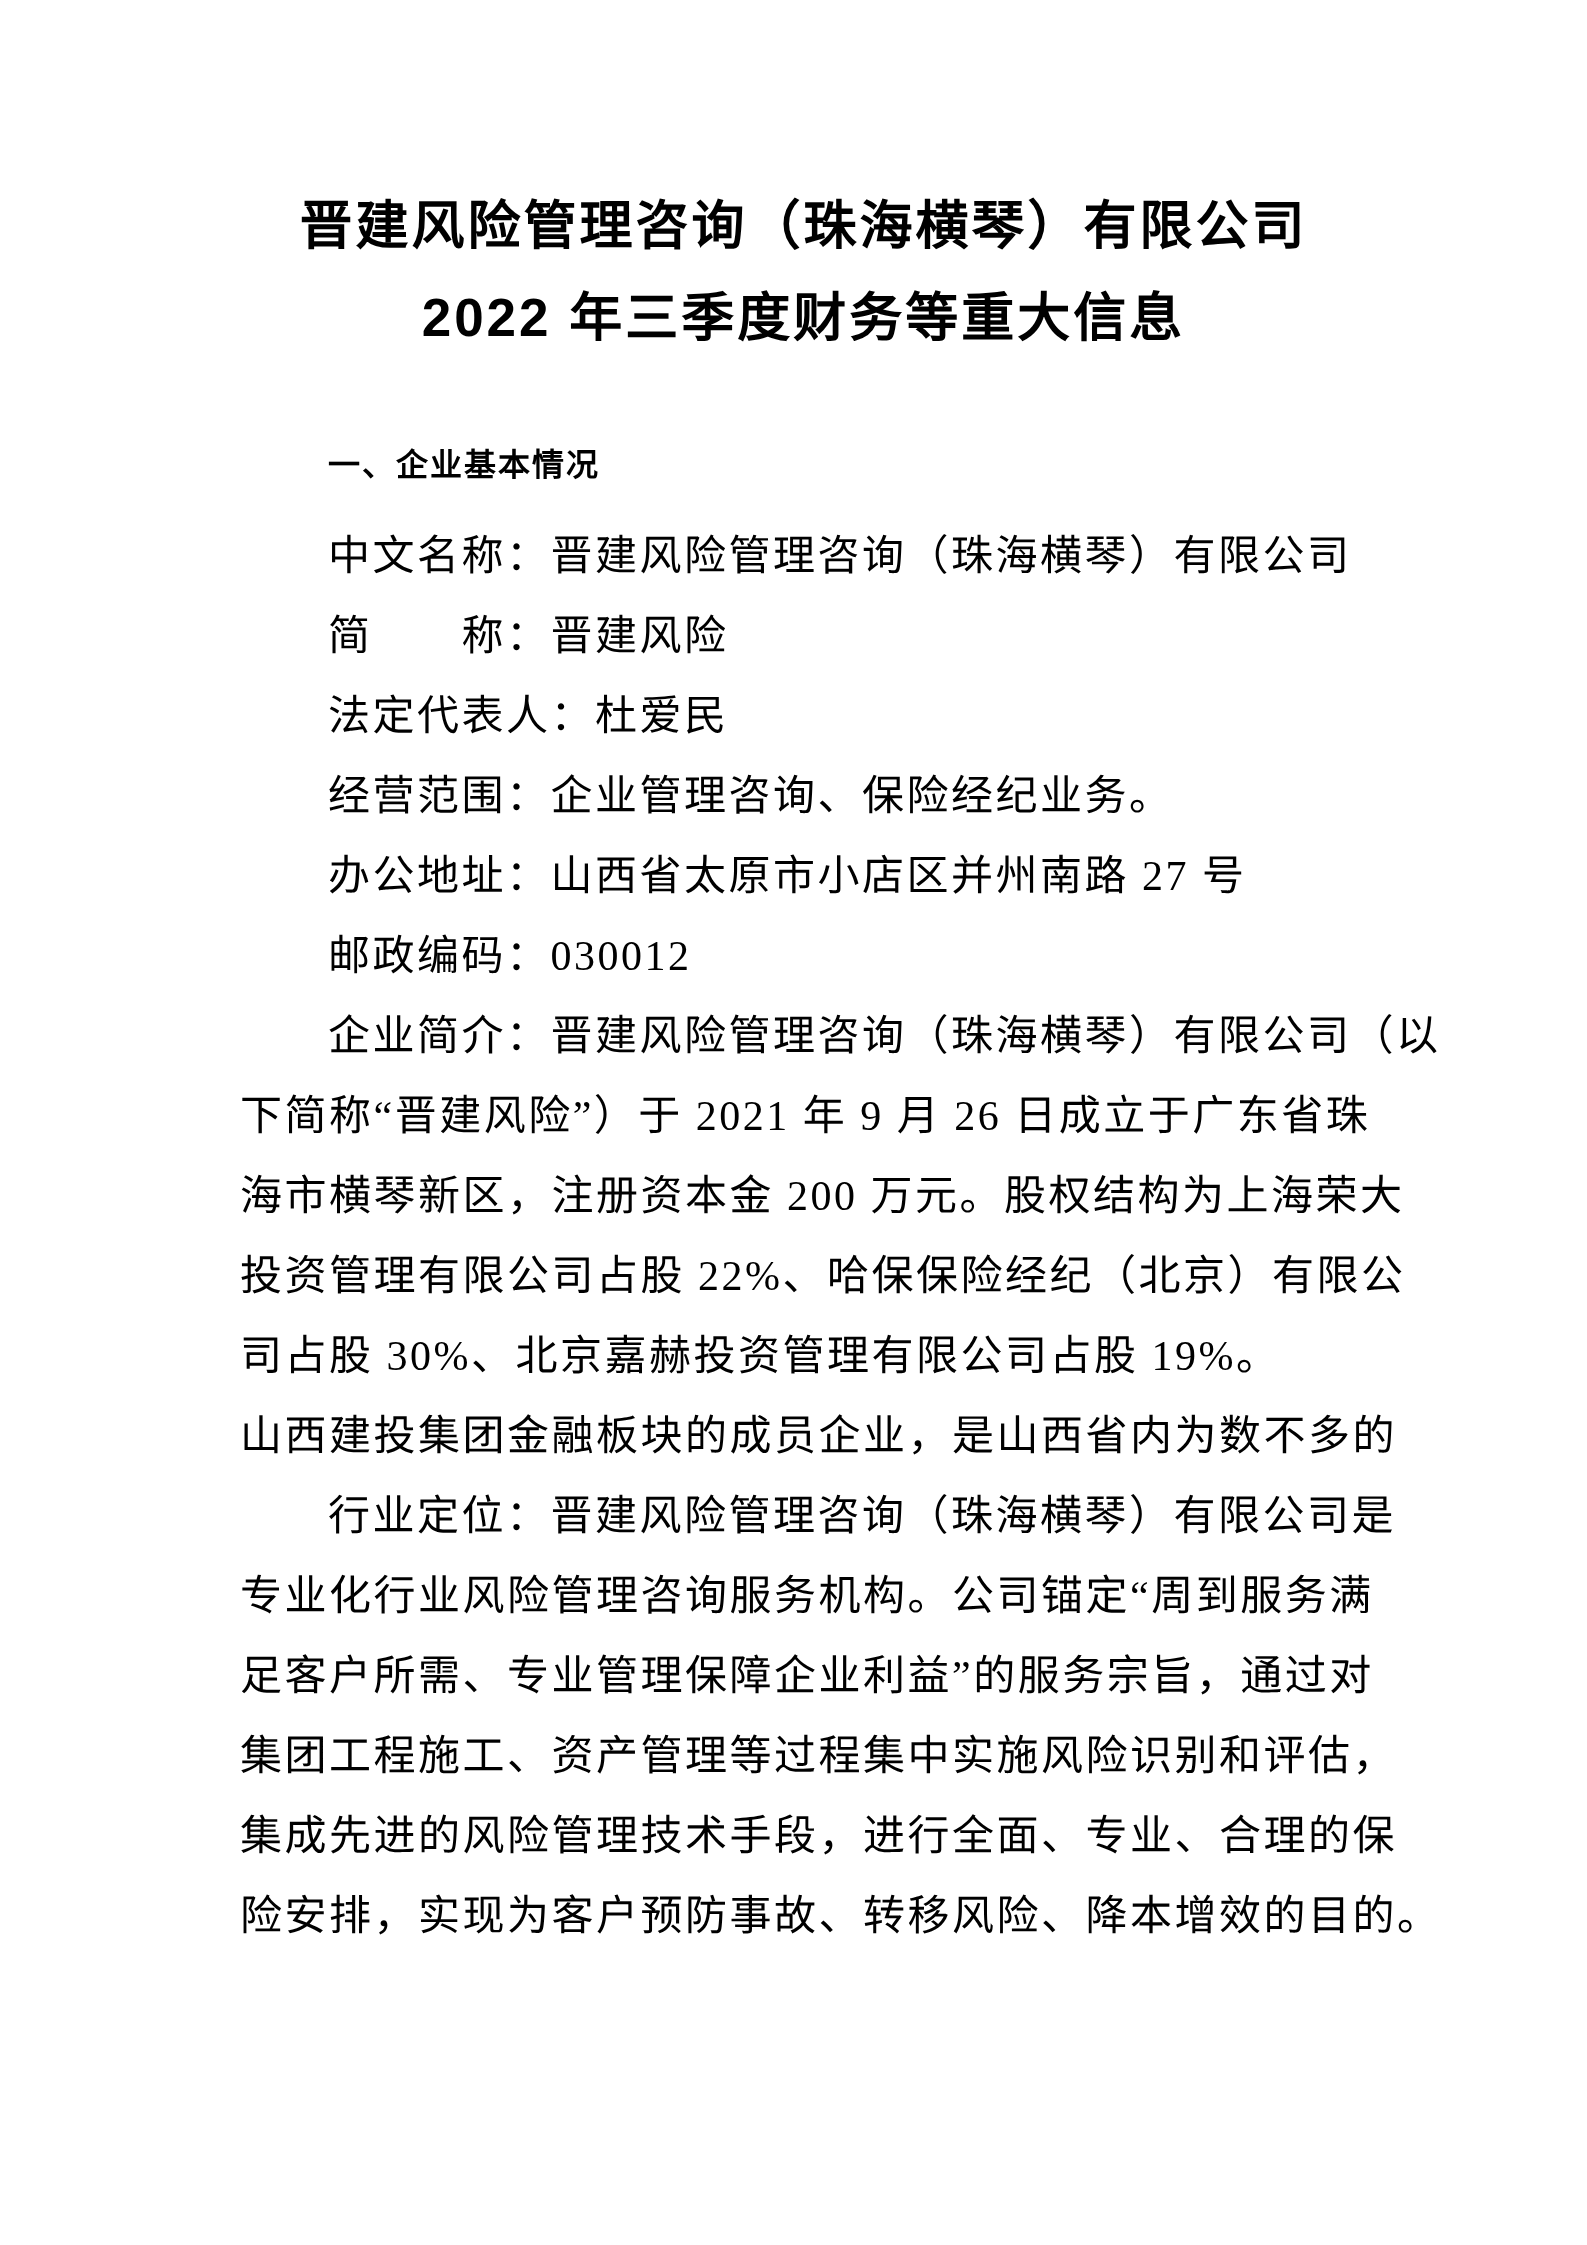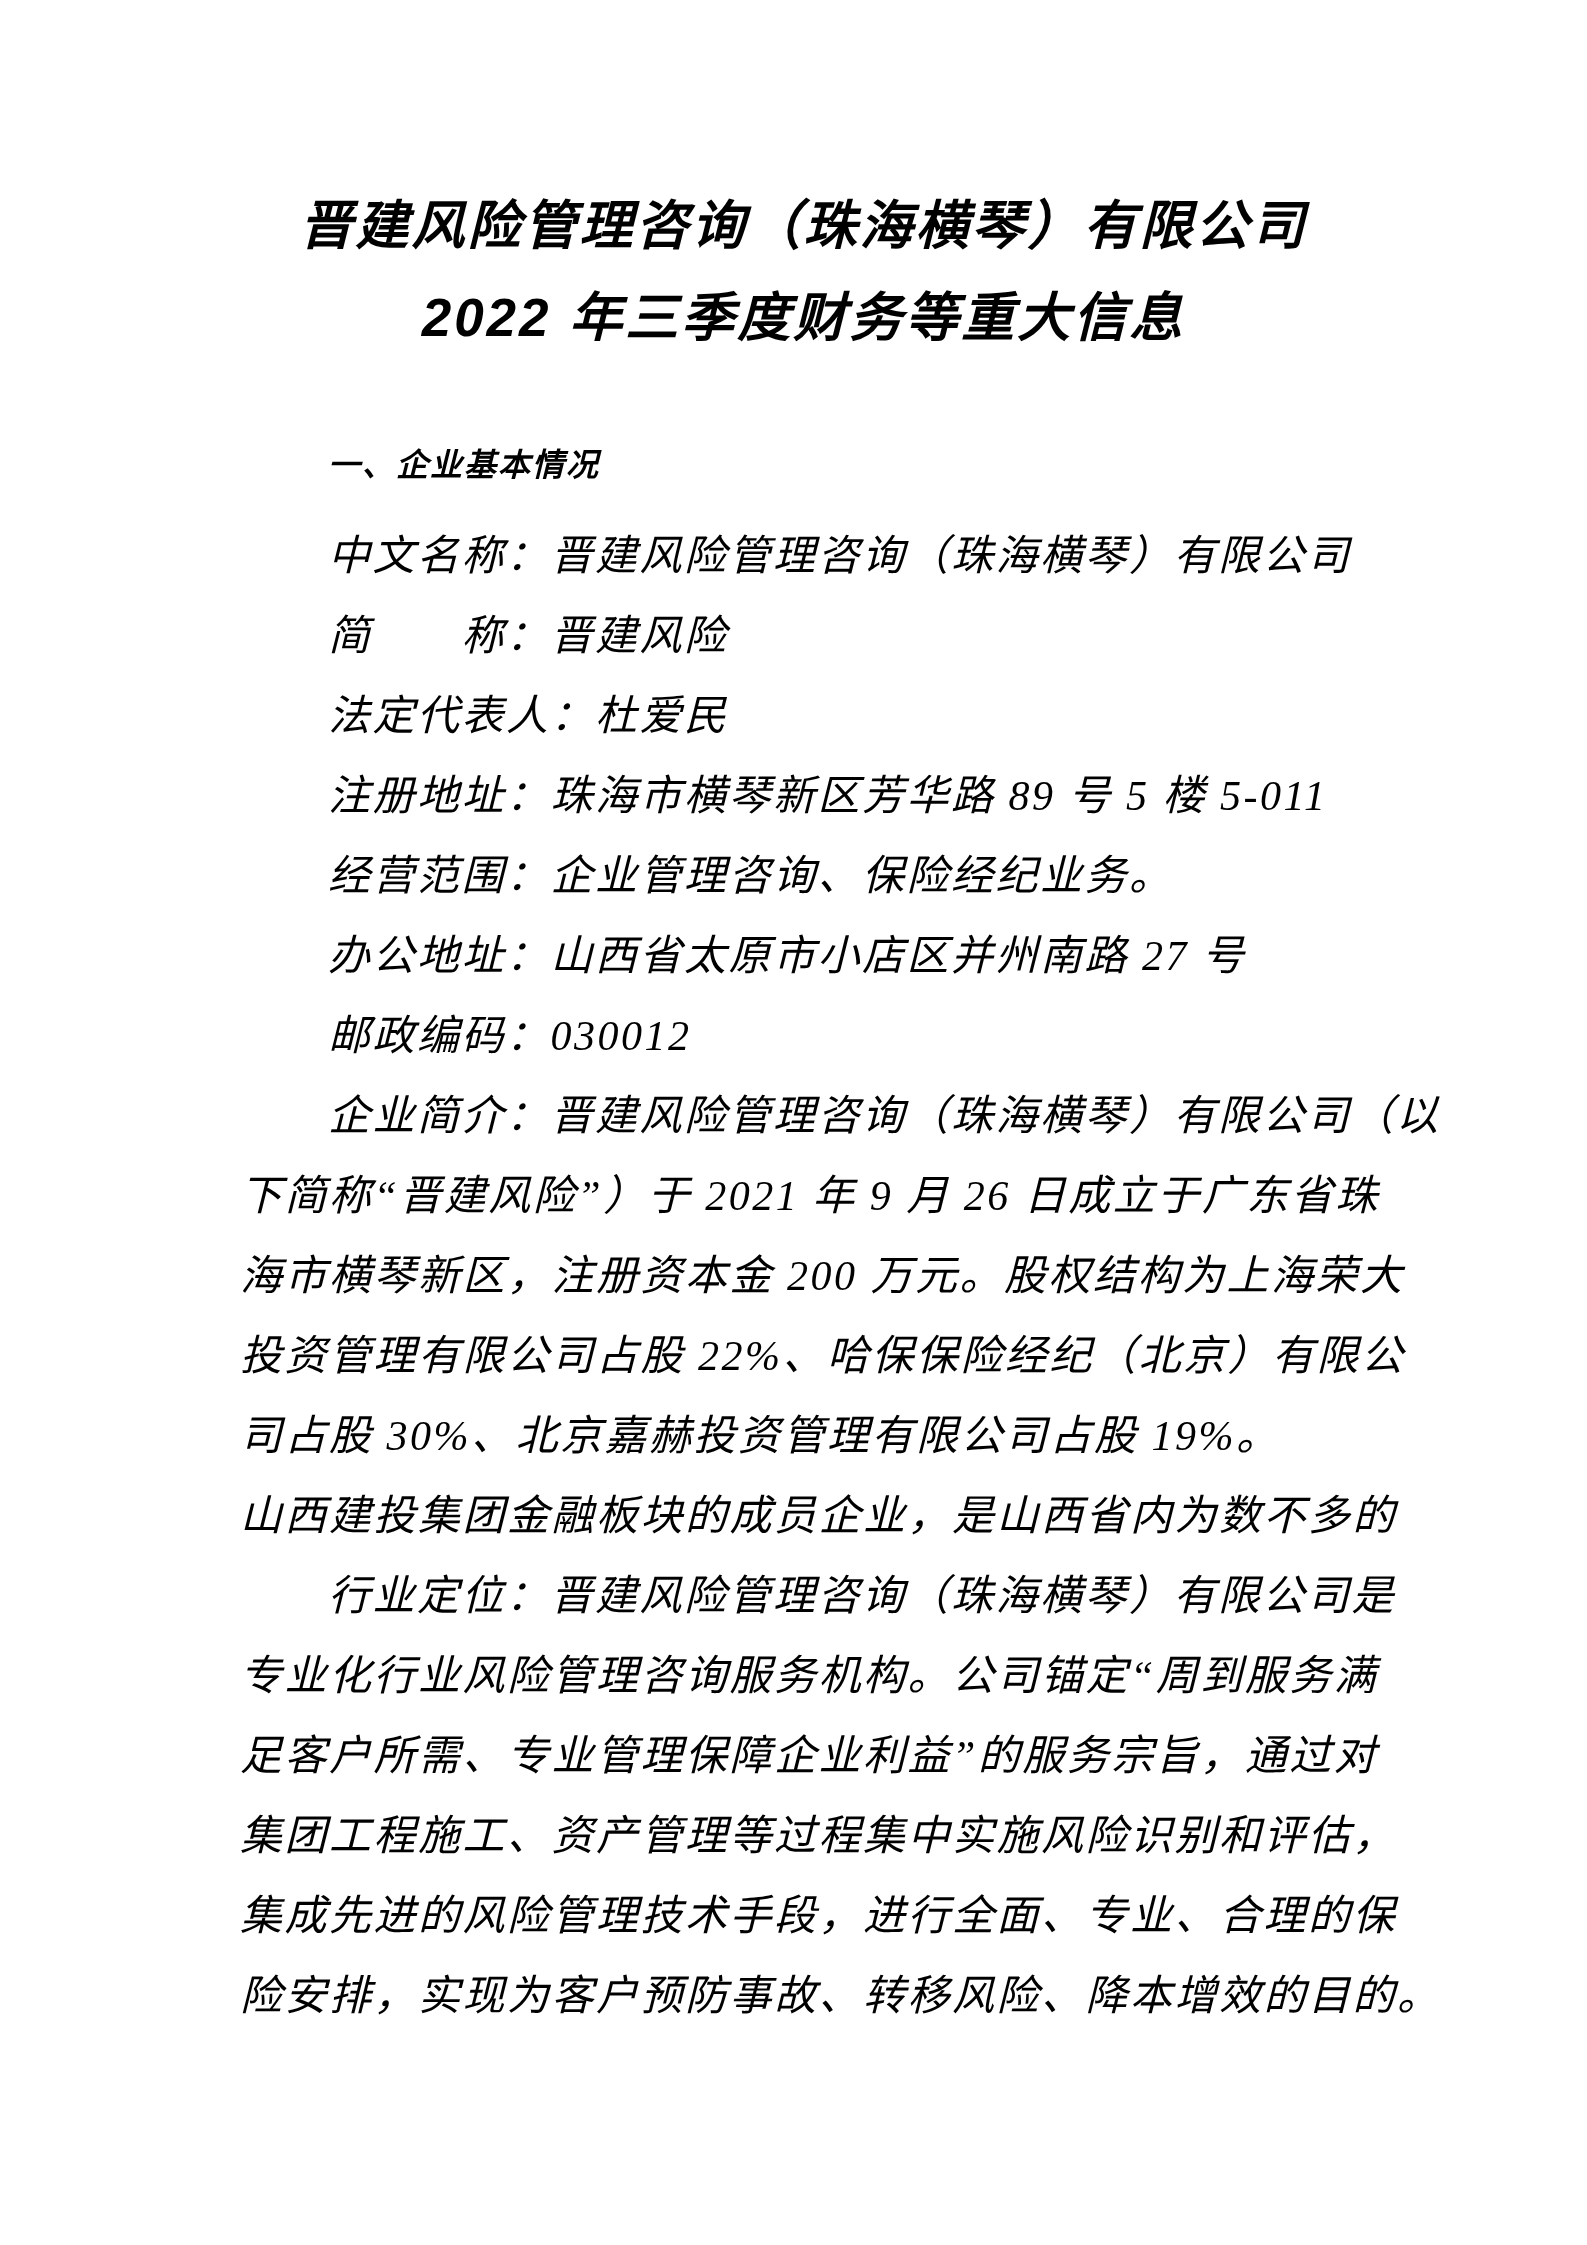--- a/index.html
+++ b/index.html
@@ -8,21 +8,20 @@
     background: #ffffff;
   }
   .page {
     position: relative;
     width: 1587px;
     height: 2201px;
     background: #ffffff;
     color: #000000;
     overflow: hidden;
     font-family: "Liberation Serif", "DejaVu Serif", serif;
-    font-style: italic;
   }
   .content {
     padding-left: 240px;
     padding-right: 220px;
   }
   .title-block {
     padding-top: 180px;
     text-align: center;
     font-family: "Liberation Sans", "DejaVu Sans", sans-serif;
     font-weight: bold;
@@ -65,21 +64,20 @@
       <div class="line">2022 年三季度财务等重大信息</div>
     </div>
 
     <div class="section-heading">一、企业基本情况</div>
 
     <div class="body-text">
 
       <div class="line indent"><span>中文名称：</span><span>晋建风险管理咨询（珠海横琴）有限公司</span></div>
       <div class="line indent"><span>简　　称：</span><span>晋建风险</span></div>
       <div class="line indent"><span>法定代表人：</span><span>杜爱民</span></div>
-      <div class="line indent"><span>注册地址：</span><span>珠海市横琴新区芳华路 89 号 5 楼 5-011</span></div>
       <div class="line indent"><span>经营范围：</span><span>企业管理咨询、保险经纪业务。</span></div>
       <div class="line indent"><span>办公地址：</span><span>山西省太原市小店区并州南路 27 号</span></div>
       <div class="line indent"><span>邮政编码：</span><span>030012</span></div>
 
       <div class="line indent">企业简介：晋建风险管理咨询（珠海横琴）有限公司（以</div>
       <div class="line">下简称“晋建风险”）于 2021 年 9 月 26 日成立于广东省珠</div>
       <div class="line">海市横琴新区，注册资本金 200 万元。股权结构为上海荣大</div>
       <div class="line">投资管理有限公司占股 22%、哈保保险经纪（北京）有限公</div>
       <div class="line">司占股 30%、北京嘉赫投资管理有限公司占股 19%。</div>
 

